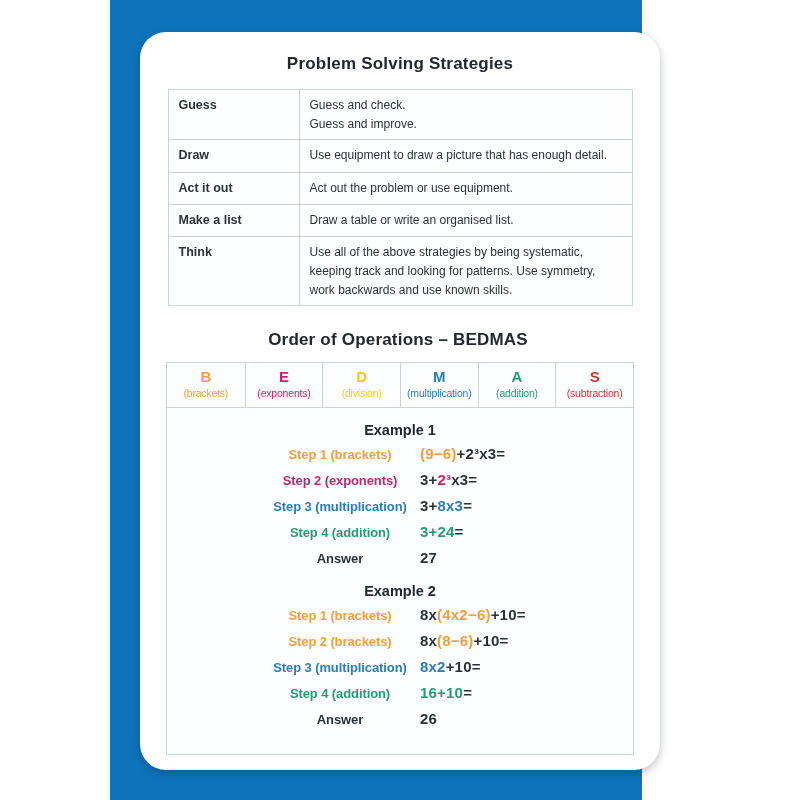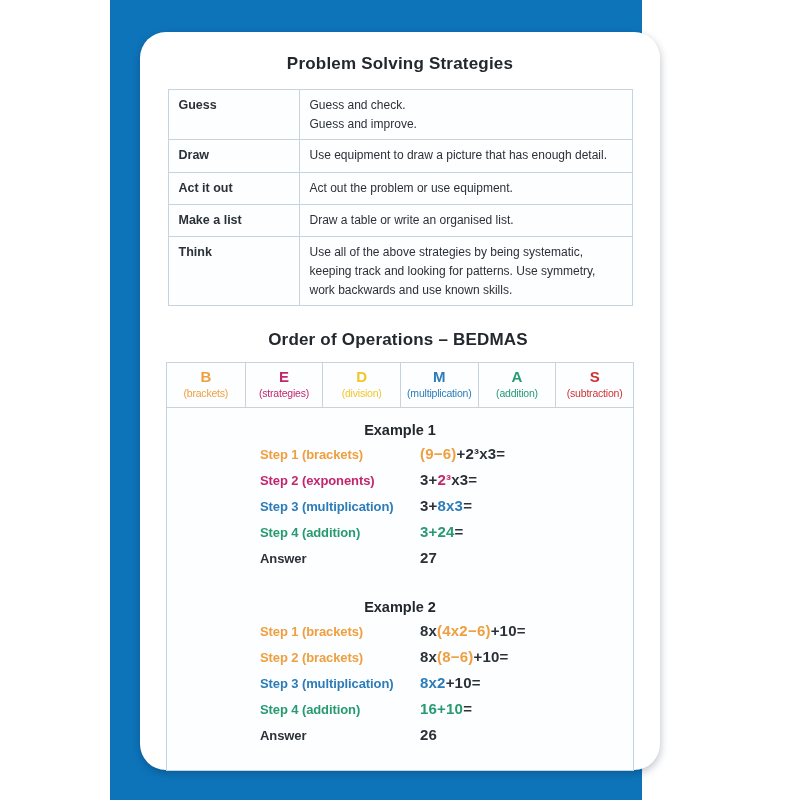--- a/index.html
+++ b/index.html
@@ -44,26 +44,26 @@
   }
   .bedmas-cell{
     text-align:center;padding:5px 0 6px 0;border-left:1px solid #c7d3dd;
     overflow:hidden;
   }
   .bedmas-cell:first-child{border-left:none;}
   .bedmas-letter{display:block;font-size:15px;font-weight:600;line-height:1.2;}
   .bedmas-word{display:block;font-size:10.5px;letter-spacing:-.2px;white-space:nowrap;line-height:1.4;}
   .examples{padding:14px 0 18px 0;}
   .example-block{margin-top:0;}
-  .example-block + .example-block{margin-top:24px;}
+  .example-block + .example-block{margin-top:8px;}
   .example-title{
     text-align:center;font-size:14.5px;font-weight:600;color:#22282e;
     margin-bottom:7px;
   }
-  .ex-row{display:flex;align-items:baseline;height:26px;}
+  .ex-row{display:flex;align-items:baseline;height:26px;text-align:center;}
   .ex-label{
     margin-left:93px;width:160px;font-size:13px;font-weight:600;
     letter-spacing:-.1px;flex:0 0 auto;
   }
   .ex-expr{font-size:15px;font-weight:600;letter-spacing:.2px;}
   .ex-expr span{white-space:pre;}
 </style>
 </head>
 <body>
 
@@ -101,21 +101,21 @@
     <h2 class="title2">Order of Operations – BEDMAS</h2>
 
     <div class="bedmas-panel">
       <div class="bedmas-header" id="bedmas-header">
           <div class="bedmas-cell">
             <span class="bedmas-letter" style="color: rgb(239, 159, 63);">B</span>
             <span class="bedmas-word" style="color: rgb(239, 159, 63);">(brackets)</span>
           </div>
           <div class="bedmas-cell">
             <span class="bedmas-letter" style="color: rgb(194, 39, 109);">E</span>
-            <span class="bedmas-word" style="color: rgb(194, 39, 109);">(strategies)</span>
+            <span class="bedmas-word" style="color: rgb(194, 39, 109);">(exponents)</span>
           </div>
           <div class="bedmas-cell">
             <span class="bedmas-letter" style="color: rgb(242, 198, 42);">D</span>
             <span class="bedmas-word" style="color: rgb(242, 198, 42);">(division)</span>
           </div>
           <div class="bedmas-cell">
             <span class="bedmas-letter" style="color: rgb(45, 124, 184);">M</span>
             <span class="bedmas-word" style="color: rgb(45, 124, 184);">(multiplication)</span>
           </div>
           <div class="bedmas-cell">

